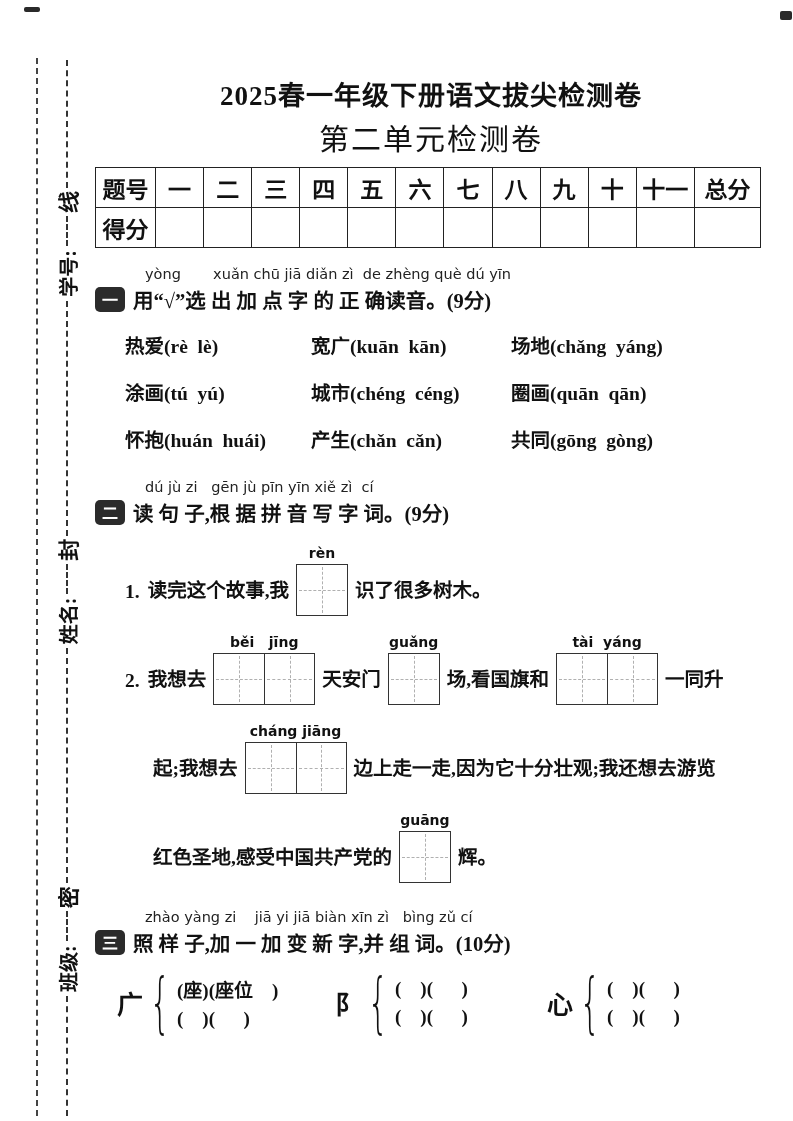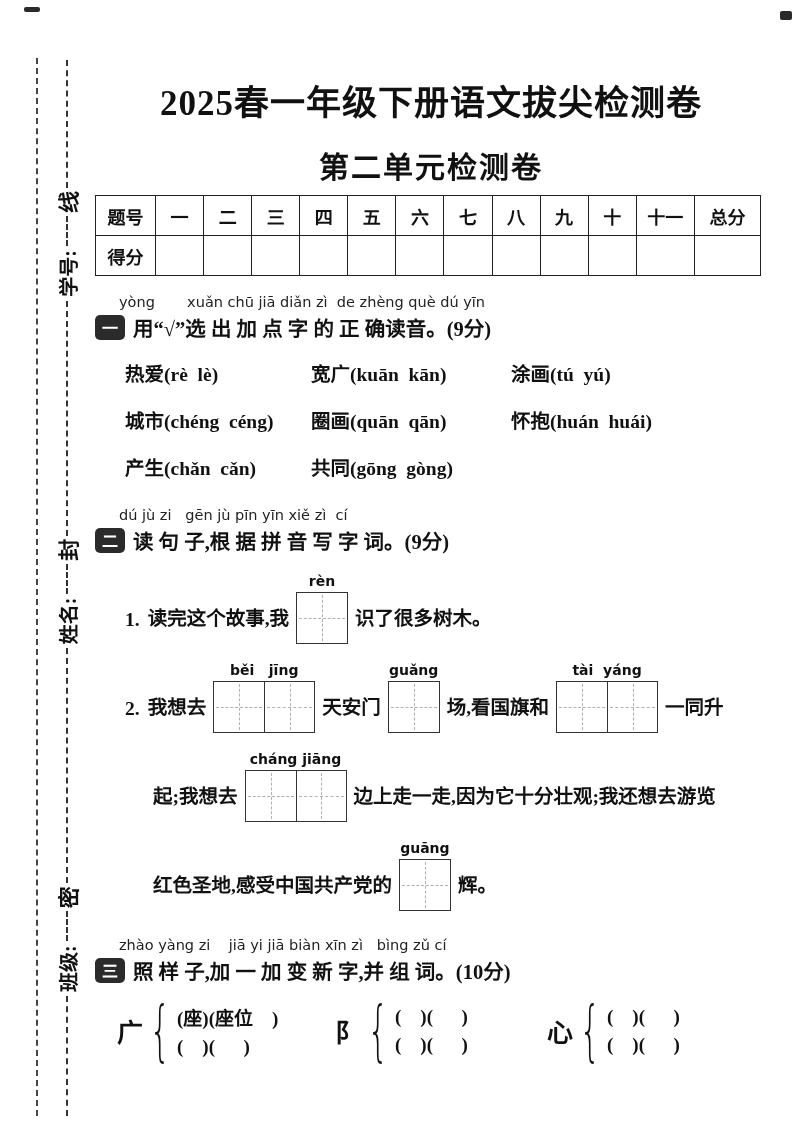--- a/index.html
+++ b/index.html
@@ -20,31 +20,31 @@
   .m-dash { border-top:2px dashed #333; height:0; flex:none; }
   .m-dash.d-lead { width:120px; }
   .m-dash.d-short { width:30px; }
   .m-dash.d-long { width:235px; }
   .m-dash.d-grow { flex:1; }
   .m-label { font-size:20px; font-weight:700; padding:0 4px; white-space:pre; flex:none; }
   .m-seal { font-size:22px; font-weight:700; padding:0 3px; flex:none; }
 
   
   .content { position:absolute; left:95px; top:60px; width:672px; }
-  .title1 { font-size:35px; font-weight:900; text-align:center; letter-spacing:1px; margin-top:14px; }
-  .title2 { font-size:30px; font-weight:700; text-align:center; letter-spacing:2px; margin-top:18px; }
+  .title1 { font-size:27px; font-weight:900; text-align:center; letter-spacing:1px; margin-top:14px; }
+  .title2 { font-size:30px; font-weight:400; text-align:center; letter-spacing:2px; margin-top:2px; }
   .meta { font-size:19px; font-weight:600; text-align:right; margin-top:16px; padding-right:6px; white-space:pre; }
 
   table.score-table { border-collapse:collapse; table-layout:fixed; width:666px; margin-top:8px; }
   table.score-table td { border:1.8px solid #222; height:40px; text-align:center;
-                         font-size:18px; font-weight:600; }
+                         font-size:23px; font-weight:600; }
 
   
   .pinyin-line { font-family:"DejaVu Sans",sans-serif; font-size:14.5px; color:#222;
-                 white-space:pre; margin-left:24px; }
+                 white-space:pre; margin-left:50px; }
   .q-head { display:flex; align-items:center; margin-top:2px; }
   .q-badge { display:inline-flex; align-items:center; justify-content:center; flex:none;
              width:30px; height:25px; background:#2b2b2b; color:#fff; border-radius:5px;
              font-size:16px; font-weight:700; margin-right:8px; }
   .q-title { font-size:20.5px; font-weight:700; white-space:pre; }
 
   .sec1 { margin-top:18px; }
   .sec  { margin-top:26px; }
 
   .choices { margin-left:30px; margin-top:16px; display:grid;
@@ -158,20 +158,21 @@
 
     <section class="sec1">
       <div class="pinyin-line">yòng       xuǎn chū jiā diǎn zì  de zhèng què dú yīn</div>
       <div class="q-head">
         <span class="q-badge">一</span>
         <span class="q-title">用“√”选 出 加 点 字 的 正 确读音。(9分)</span>
       </div>
       <div class="choices">
         <span>热爱(rè  lè)</span>
         <span>宽广(kuān  kān)</span>
+        <span>场地(chǎng  yáng)</span>
         <span>涂画(tú  yú)</span>
         <span>城市(chéng  céng)</span>
         <span>圈画(quān  qān)</span>
         <span>怀抱(huán  huái)</span>
         <span>产生(chǎn  cǎn)</span>
         <span>共同(gōng  gòng)</span>
       </div>
     </section>
 
     <section class="sec">

